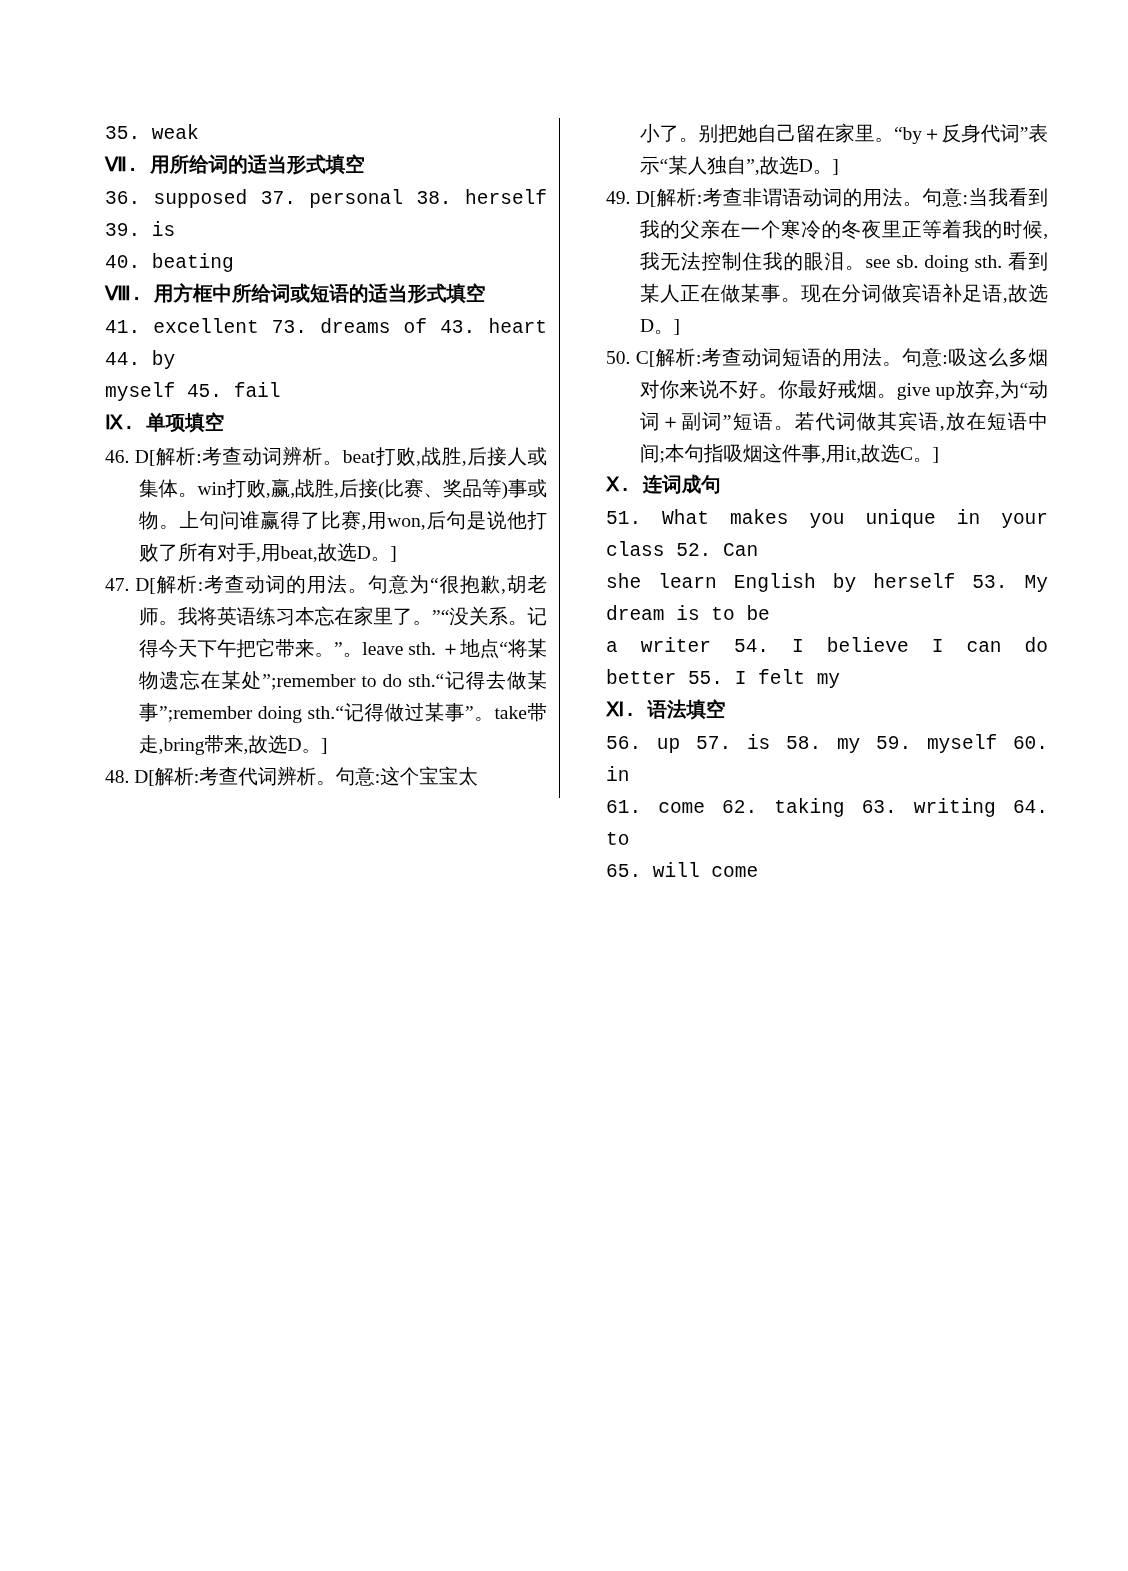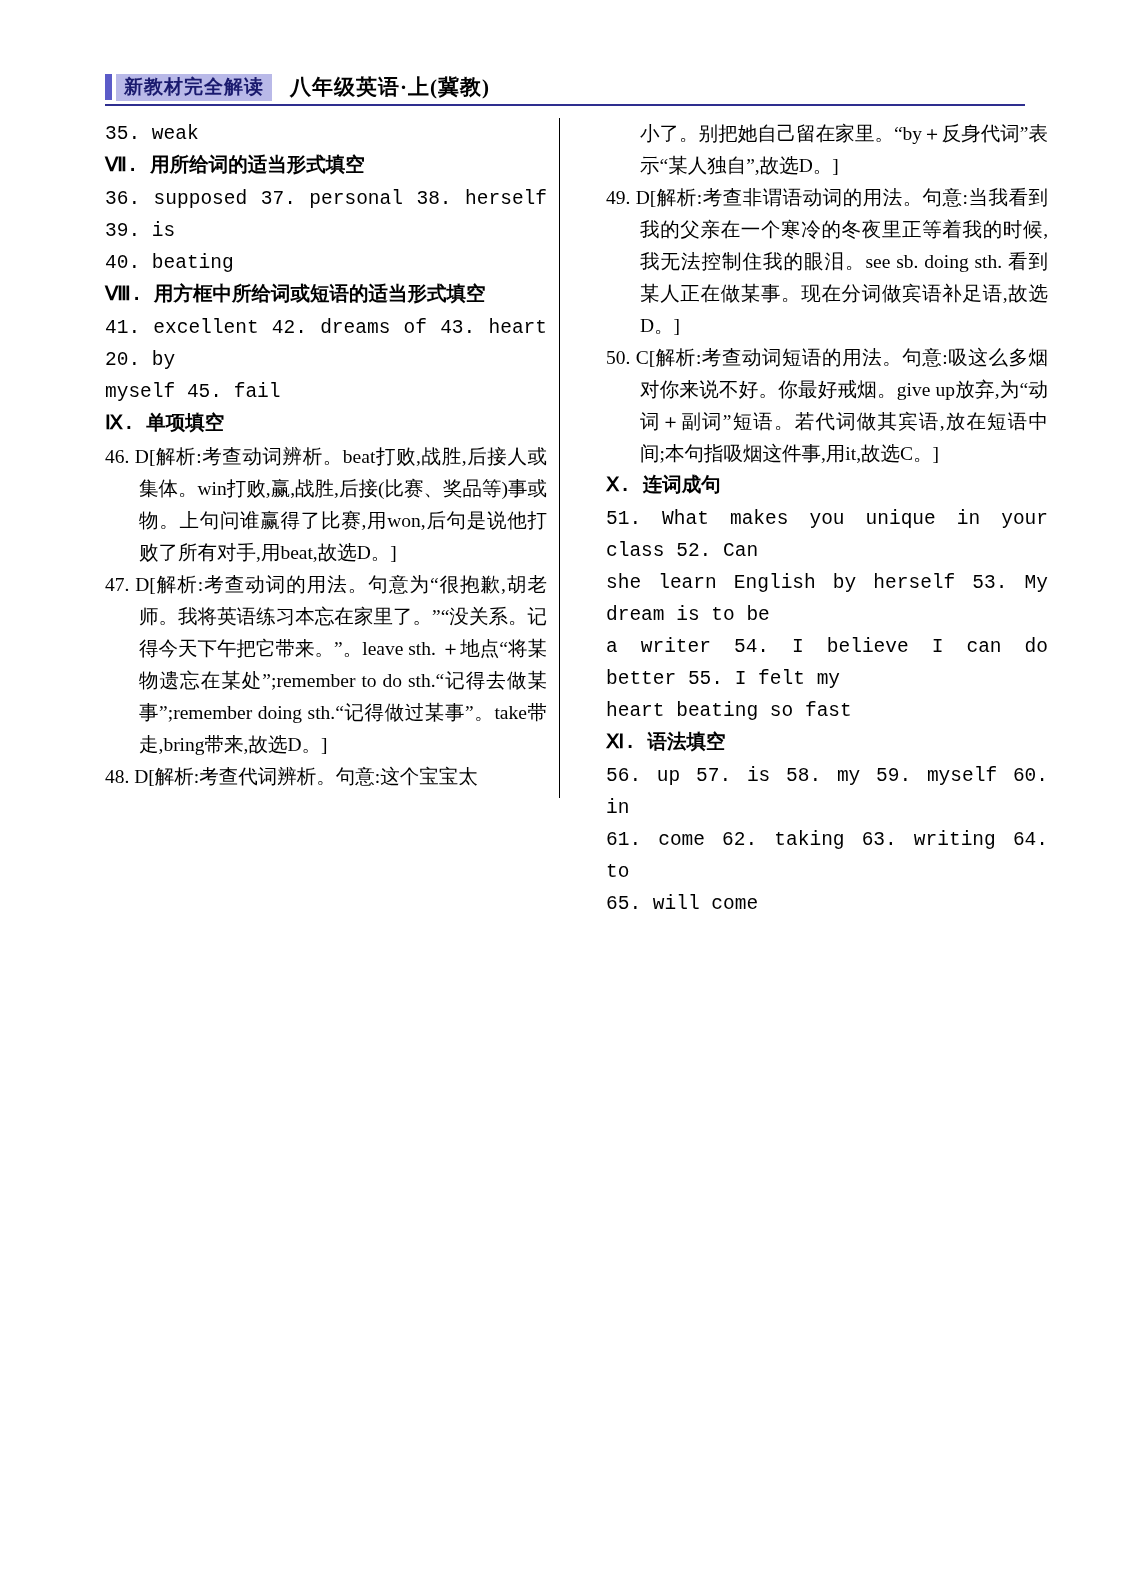--- a/index.html
+++ b/index.html
@@ -109,53 +109,44 @@
     text-indent: 0;
     padding-left: 0;
     font-family: Liberation Mono, monospace;
   }
 </style>
 </head>
 <body>
 
 <div class="page">
 
-  <div class="header">
-    <div class="header-badge">
-      <div class="badge-bar"></div>
-      <div class="badge-box">新教材完全解读</div>
-    </div>
-    <div class="header-title">八年级英语·上(冀教)</div>
-    <div class="header-rule"></div>
-  </div>
 
   <div class="col-divider"></div>
 
   <div class="col col-left">
     <div class="blk plain">35. weak</div>
     <div class="blk plain sec-head">Ⅶ. 用所给词的适当形式填空</div>
     <div class="blk plain">36. supposed    37. personal    38. herself    39. is</div>
     <div class="blk plain">40. beating</div>
     <div class="blk plain sec-head">Ⅷ. 用方框中所给词或短语的适当形式填空</div>
-    <div class="blk plain">41. excellent    42. dreams of    43. heart    20. by</div>
+    <div class="blk plain">41. excellent    73. dreams of    43. heart    44. by</div>
     <div class="blk plain">myself    45. fail</div>
     <div class="blk plain sec-head">Ⅸ. 单项填空</div>
     <div class="blk hang">46. D[解析:考查动词辨析。beat打败,战胜,后接人或集体。win打败,赢,战胜,后接(比赛、奖品等)事或物。上句问谁赢得了比赛,用won,后句是说他打败了所有对手,用beat,故选D。]</div>
     <div class="blk hang">47. D[解析:考查动词的用法。句意为“很抱歉,胡老师。我将英语练习本忘在家里了。”“没关系。记得今天下午把它带来。”。leave sth. ＋地点“将某物遗忘在某处”;remember to do sth.“记得去做某事”;remember doing sth.“记得做过某事”。take带走,bring带来,故选D。]</div>
     <div class="blk hang">48. D[解析:考查代词辨析。句意:这个宝宝太</div>
   </div>
 
   <div class="col col-right">
     <div class="blk" style="padding-left:34px;text-indent:0;">小了。别把她自己留在家里。“by＋反身代词”表示“某人独自”,故选D。]</div>
     <div class="blk hang">49. D[解析:考查非谓语动词的用法。句意:当我看到我的父亲在一个寒冷的冬夜里正等着我的时候,我无法控制住我的眼泪。see sb. doing sth. 看到某人正在做某事。现在分词做宾语补足语,故选D。]</div>
     <div class="blk hang">50. C[解析:考查动词短语的用法。句意:吸这么多烟对你来说不好。你最好戒烟。give up放弃,为“动词＋副词”短语。若代词做其宾语,放在短语中间;本句指吸烟这件事,用it,故选C。]</div>
     <div class="blk plain sec-head">Ⅹ. 连词成句</div>
     <div class="blk plain">51. What makes you unique in your class    52. Can</div>
     <div class="blk plain">she learn English by herself    53. My dream is to be</div>
     <div class="blk plain">a writer    54. I believe I can do better    55. I felt my</div>
-    <div class="blk plain">heart beating so fast</div>
     <div class="blk plain sec-head">Ⅺ. 语法填空</div>
     <div class="blk plain">56. up    57. is    58. my    59. myself    60. in</div>
     <div class="blk plain">61. come    62. taking    63. writing    64. to</div>
     <div class="blk plain">65. will come</div>
   </div>
 
 </div>
 
 </body></html>

